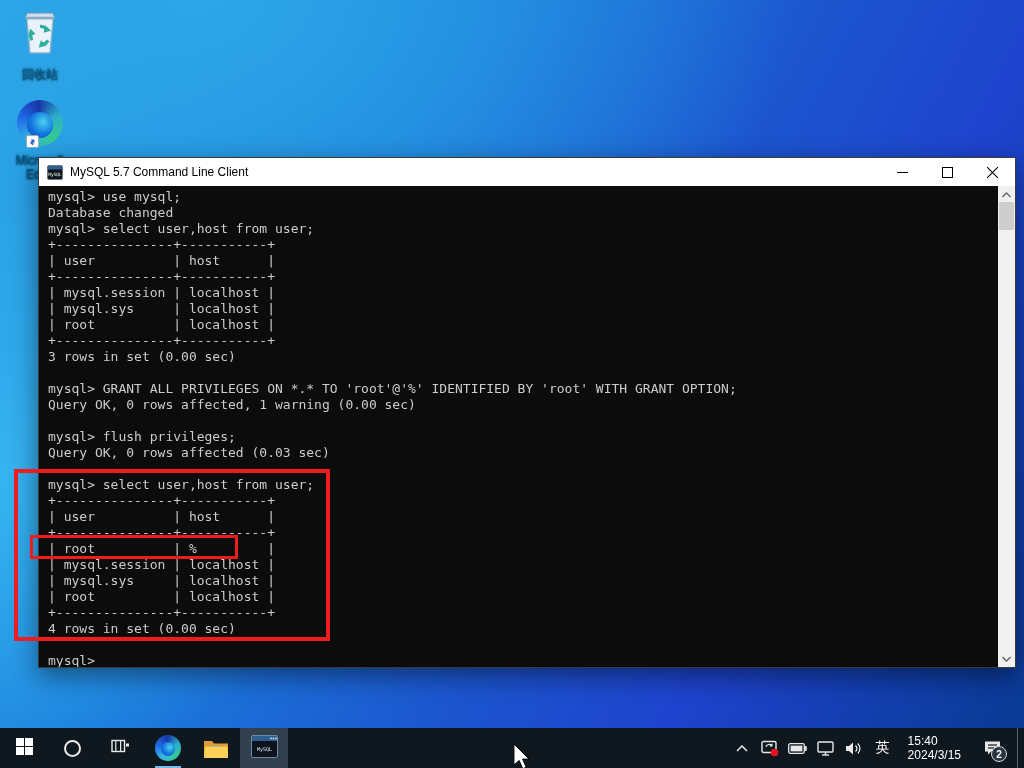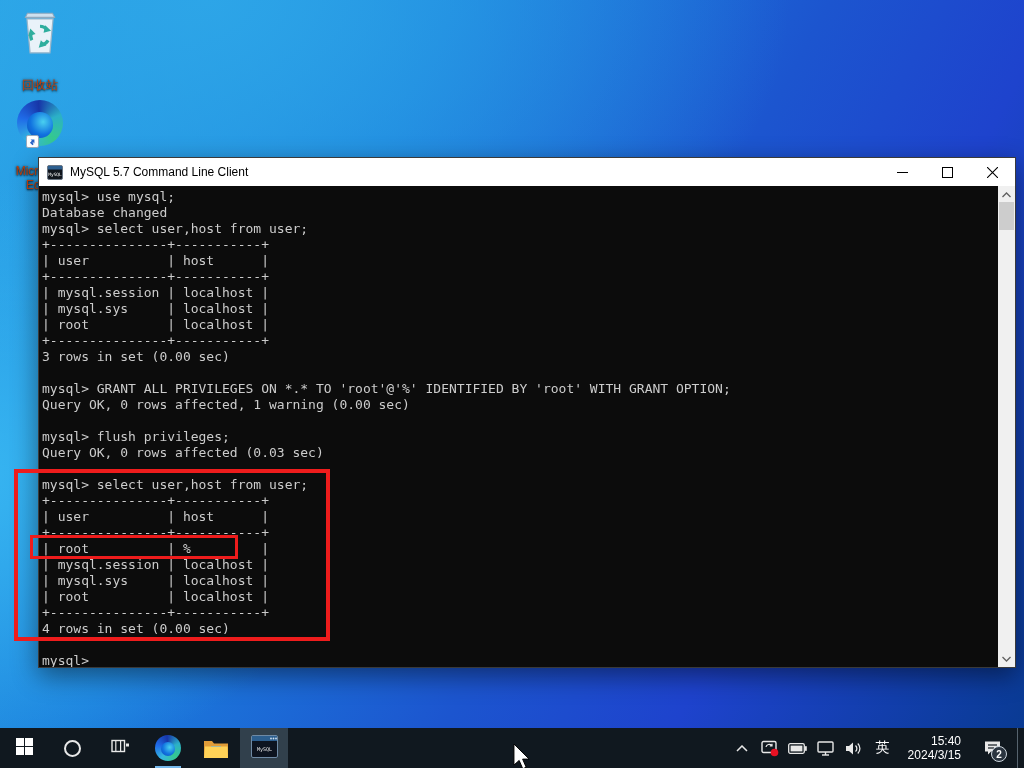--- a/index.html
+++ b/index.html
@@ -15,21 +15,21 @@
     position:absolute; inset:0;
     background:
       radial-gradient(ellipse 700px 500px at -5% 62%, rgba(60,190,245,.85) 0%, rgba(60,190,245,0) 60%),
       radial-gradient(ellipse 900px 600px at 20% 0%, rgba(46,167,232,.9) 0%, rgba(46,167,232,0) 65%),
       linear-gradient(118deg, var(--desktop-blue-top-left,#2aa5e6) 0%, #1b7fdd 32%, #1c55cf 58%, var(--desktop-blue-right,#1e43cd) 74%, var(--desktop-blue-bottom,#083a90) 100%);
   }
 
   
   .dicon { position:absolute; width:64px; text-align:center; z-index:1; cursor:default; }
   .dicon .dlabel {
-    margin-top:18px; font-size:12px; color:#c2410c; line-height:14px;
+    margin-top:7px; font-size:12px; color:#0369a1; line-height:14px;
     text-shadow:0 1px 2px rgba(0,0,0,.85), 0 0 3px rgba(0,0,0,.6);
   }
   #recycle-bin { left:8px; top:8px; }
   #edge-shortcut { left:8px; top:100px; }
   .edge-ball {
     width:46px; height:46px; margin:0 auto; border-radius:50%; position:relative;
     background: conic-gradient(from 140deg, #35c98f, #35b8e0, #1f6be8, #1736a8, #2bb0c8, #35c98f);
   }
   .edge-ball::after {
     content:""; position:absolute; left:22%; top:26%; width:56%; height:56%;
@@ -55,21 +55,21 @@
   .titlebar .wicon { width:16px; height:15px; margin-right:7px; flex:0 0 auto; }
   .titlebar .wtitle { font-size:12px; color:#000; flex:1 1 auto; white-space:nowrap; }
   .winbtn { width:45px; height:28px; display:flex; align-items:center; justify-content:center; flex:0 0 auto; }
   .terminal {
     position:absolute; left:0; top:28px; right:0; bottom:0;
     background:var(--terminal-bg,#0c0c0c); overflow:hidden;
   }
   .terminal pre {
     font-family:"DejaVu Sans Mono","Liberation Mono",monospace;
     font-size:13px; line-height:16px; color:var(--terminal-fg,#cccccc);
-    padding:3px 0 0 3px; white-space:pre;
+    padding:3px 0 0 9px; white-space:pre;
   }
   
   .vscroll {
     position:absolute; top:28px; right:0; width:17px; bottom:0;
     background:#f0f0f0; z-index:6; display:flex; flex-direction:column; align-items:center;
   }
   .scroll-arrow { width:17px; height:17px; display:flex; align-items:center; justify-content:center; }
   .scroll-thumb { position:absolute; top:16px; left:1px; width:15px; height:28px; background:#cdcdcd; }
 
   
@@ -87,21 +87,21 @@
     content:""; position:absolute; bottom:0; left:11px; right:11px; height:2px;
     background:var(--accent-underline,#76b9ed);
   }
   .tb-btn.active { background:#31404c; }
   .tb-btn.active::after { left:2px; right:2px; background:#8ec6ee; }
   .searchring { width:17px; height:17px; border:2px solid #e8e8e8; border-radius:50%; }
   .folder { position:relative; width:26px; height:21px; }
   .tray { margin-left:auto; display:flex; align-items:center; gap:8px; padding-right:2px; }
   .tray-ico { width:20px; height:40px; display:flex; align-items:center; justify-content:center; position:relative; }
   .ime { color:#fff; font-size:14px; width:22px; text-align:center; }
-  .clock { color:#fff; font-size:12px; line-height:14px; text-align:right; padding:0 6px; }
+  .clock { color:#fff; font-size:12px; line-height:14px; text-align:left; padding:0 6px; }
   .action-center { position:relative; width:34px; height:40px; display:flex; align-items:center; justify-content:center; }
   .ac-badge {
     position:absolute; right:2px; bottom:6px; width:16px; height:16px; border-radius:50%;
     background:#2b3540; border:1px solid #cfd8e0; color:#fff; font-size:10px; font-weight:bold;
     display:flex; align-items:center; justify-content:center;
   }
   .show-desktop { width:5px; height:40px; border-left:1px solid #56636e; }
 
   .cursor { position:absolute; left:513px; top:744px; z-index:100; }
 </style>

